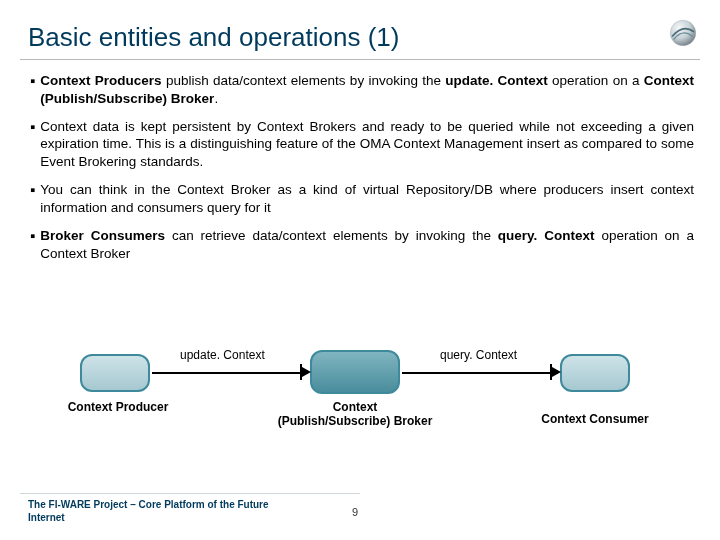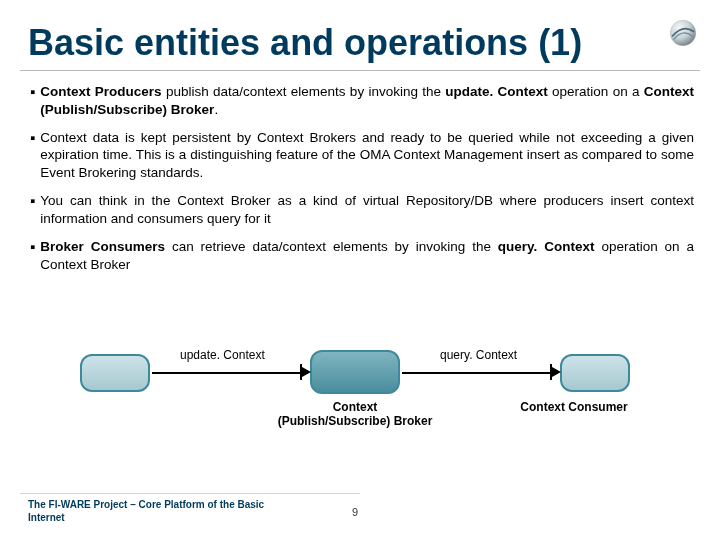--- a/index.html
+++ b/index.html
@@ -6,23 +6,23 @@
   body {
     width: 720px;
     height: 540px;
     background: #ffffff;
     font-family: Arial, Helvetica, sans-serif;
     color: #000;
     position: relative;
     overflow: hidden;
   }
   .title {
-    font-size: 36px;
+    font-size: 26px;
     color: #003a5d;
-    font-weight: bold;
+    font-weight: normal;
     padding: 22px 0 6px 28px;
   }
   .title-underline {
     height: 1px;
     background: #b8b8b8;
     margin: 0 20px 12px 20px;
   }
   .logo {
     position: absolute;
     top: 18px;
@@ -105,21 +105,21 @@
   .node-label {
     position: absolute;
     font-size: 12px;
     font-weight: bold;
     text-align: center;
     top: 60px;
     width: 160px;
   }
   .node-label.nl1 { left: 38px; }
   .node-label.nl2 { left: 275px; }
-  .node-label.nl3 { left: 494px; }
+  .node-label.nl3 { left: 515px; margin-top: 12px; }
   .footer {
     position: absolute;
     left: 28px;
     bottom: 16px;
     font-size: 10px;
     color: #003a5d;
     font-weight: bold;
     max-width: 260px;
     line-height: 1.25;
   }
@@ -187,19 +187,20 @@
   <div class="arrow a1"></div>
   <div class="arrow-bar b1"></div>
   <div class="arrow-head h1"></div>
   <div class="arrow-label l1">update. Context</div>
 
   <div class="arrow a2"></div>
   <div class="arrow-bar b2"></div>
   <div class="arrow-head h2"></div>
   <div class="arrow-label l2">query. Context</div>
 
+  <div class="node-label nl1">Context Producer</div>
   <div class="node-label nl2">Context (Publish/Subscribe) Broker</div>
   <div class="node-label nl3">Context Consumer</div>
 </div>
 
 <div class="footer-line"></div>
-<div class="footer">The FI-WARE Project – Core Platform of the Basic Internet</div>
+<div class="footer">The FI-WARE Project – Core Platform of the Future Internet</div>
 <div class="page-num">9</div>
 
 </body></html>

